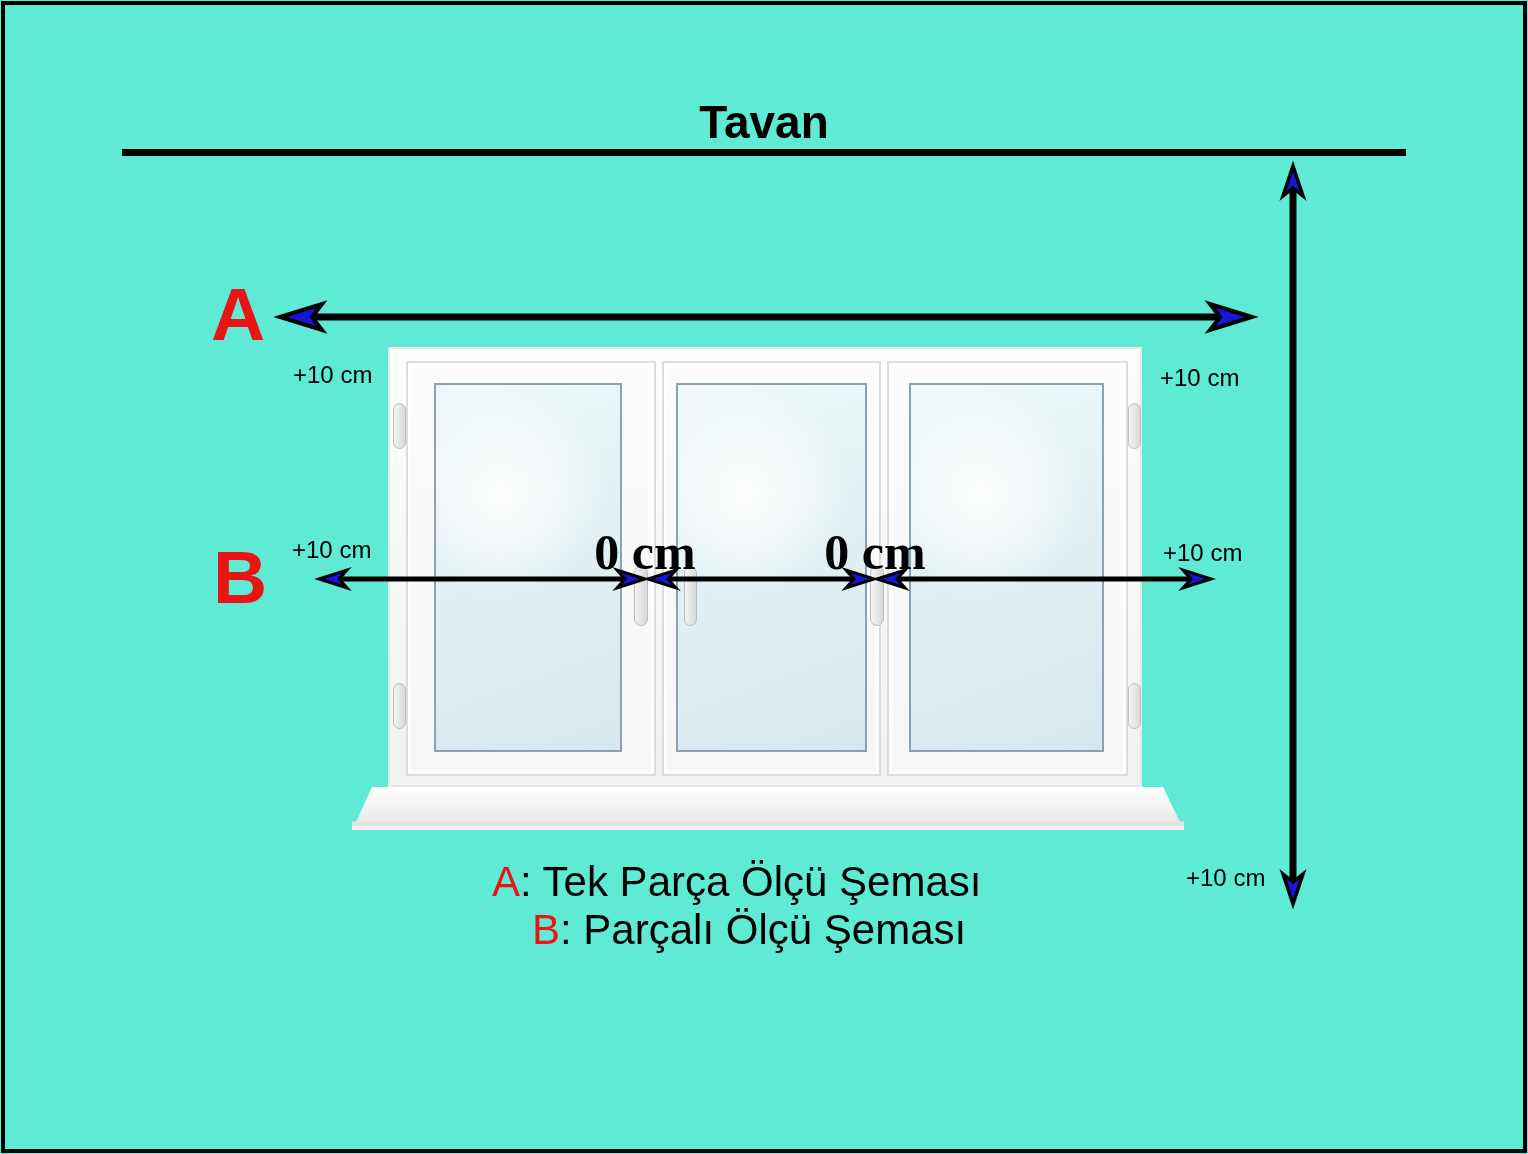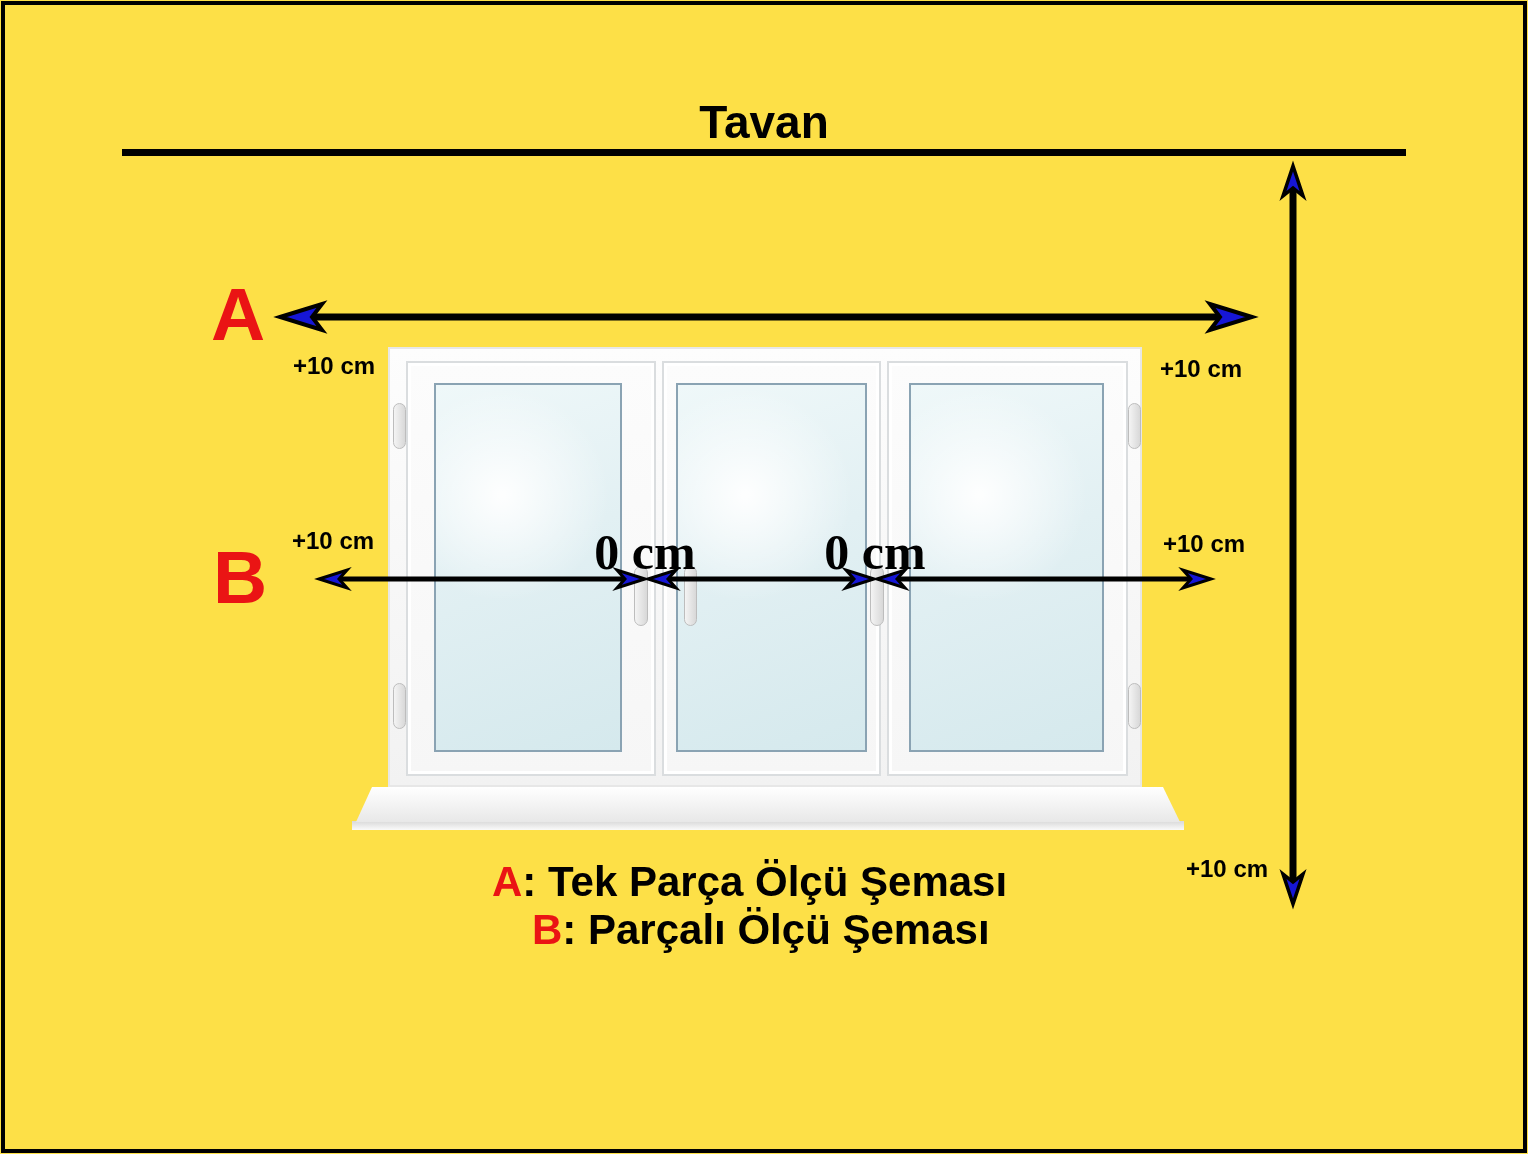--- a/index.html
+++ b/index.html
@@ -8,21 +8,21 @@
     width: 1528px;
     height: 1154px;
     background: #FFFFFF;
     font-family: "Liberation Sans", sans-serif;
     overflow: hidden;
   }
   .stage {
     position: relative;
     width: 1528px;
     height: 1154px;
-    background: #fde047;
+    background: #5eead4;
   }
   .frame-border {
     position: absolute;
     inset: 1px;
     border: 4px solid #000;
     pointer-events: none;
     z-index: 50;
   }
   .abs { position: absolute; }
 
@@ -45,24 +45,25 @@
     font-weight: bold;
     line-height: 1;
     color: var(--marker-red, #EA1414);
     z-index: 12;
   }
   .marker-a { left: 211px; top: 277px; }
   .marker-b { left: 213px; top: 540px; }
 
   .lbl-small {
     font-size: 24px;
-    font-weight: bold;
+    font-weight: normal;
     color: #000;
     white-space: nowrap;
     z-index: 12;
+    margin-top: 9px;
   }
   .lbl-zero {
     font-size: 50px;
     font-weight: bold;
     color: #000;
     white-space: nowrap;
     transform: translateX(-50%);
     z-index: 12;
     font-family: Liberation Serif, serif;
   }
@@ -115,21 +116,21 @@
   }
   .sill-shadow {
     left: 352px; top: 821px;
     width: 832px; height: 9px;
     background: linear-gradient(180deg, #D9D9D9 0%, #FAFAFA 100%);
     z-index: 1;
   }
 
   .legend-line {
     font-size: 42px;
-    font-weight: bold;
+    font-weight: normal;
     color: #000;
     white-space: nowrap;
     z-index: 12;
   }
   .legend-key { color: var(--marker-red, #EA1414); }
   .legend-1 { left: 492px; top: 858px; }
   .legend-2 { left: 492px; top: 906px; margin-left: 40px; }
 </style>
 </head>
 <body>

